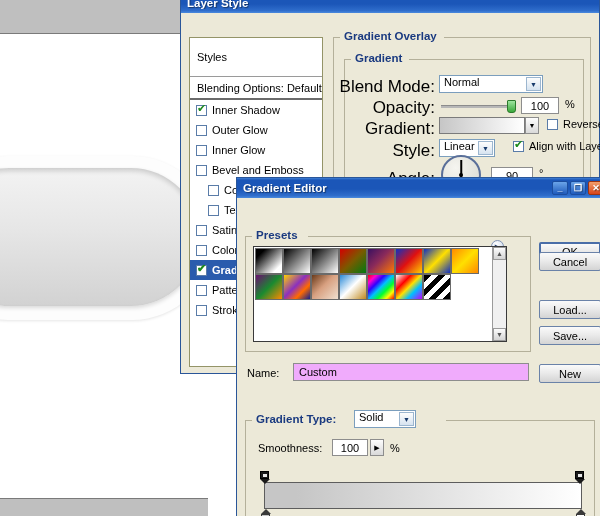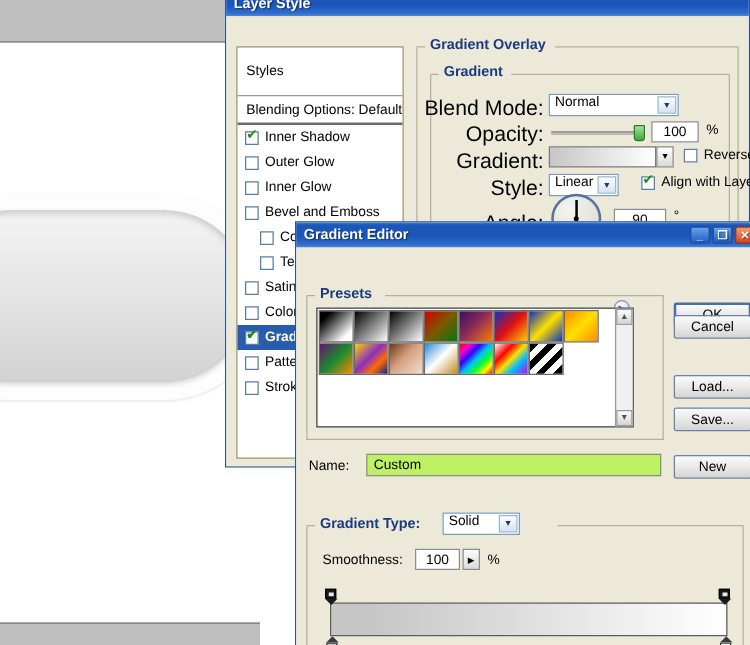--- a/index.html
+++ b/index.html
@@ -183,21 +183,21 @@
     font-size: 7px; color: #24406e;
   }
   .btn {
     border: 1px solid #6a82a8; border-radius: 2px;
     background: linear-gradient(to bottom, #fafafa 0%, #ebebeb 45%, #d4d4d4 100%);
     display: flex; align-items: center; justify-content: center;
     font-size: 11px; height: 19px;
   }
   .btn.primary { border: 2px solid #4a6ea8; font-weight: normal; }
   .textfield {
-    height: 18px; border: 1px solid #8d8d8d; background: #bef264;
+    height: 18px; border: 1px solid #8d8d8d; background: #f0abfc;
     display: flex; align-items: center; padding-left: 5px; font-size: 11px;
   }
   #grp-gtype { left: 8px; top: 222px; width: 350px; height: 128px; }
   #grp-gtype::before { left: 0; width: 6px; }
   #grp-gtype::after { left: 200px; right: 0; }
   .gbar-wrap { position: absolute; left: 18px; top: 62px; width: 318px; }
   .gbar {
     height: 27px; border: 1px solid #5d5d5d;
     background: linear-gradient(to right, #c6c6c6 0%, #cfcfcf 35%, #ffffff 100%);
   }

